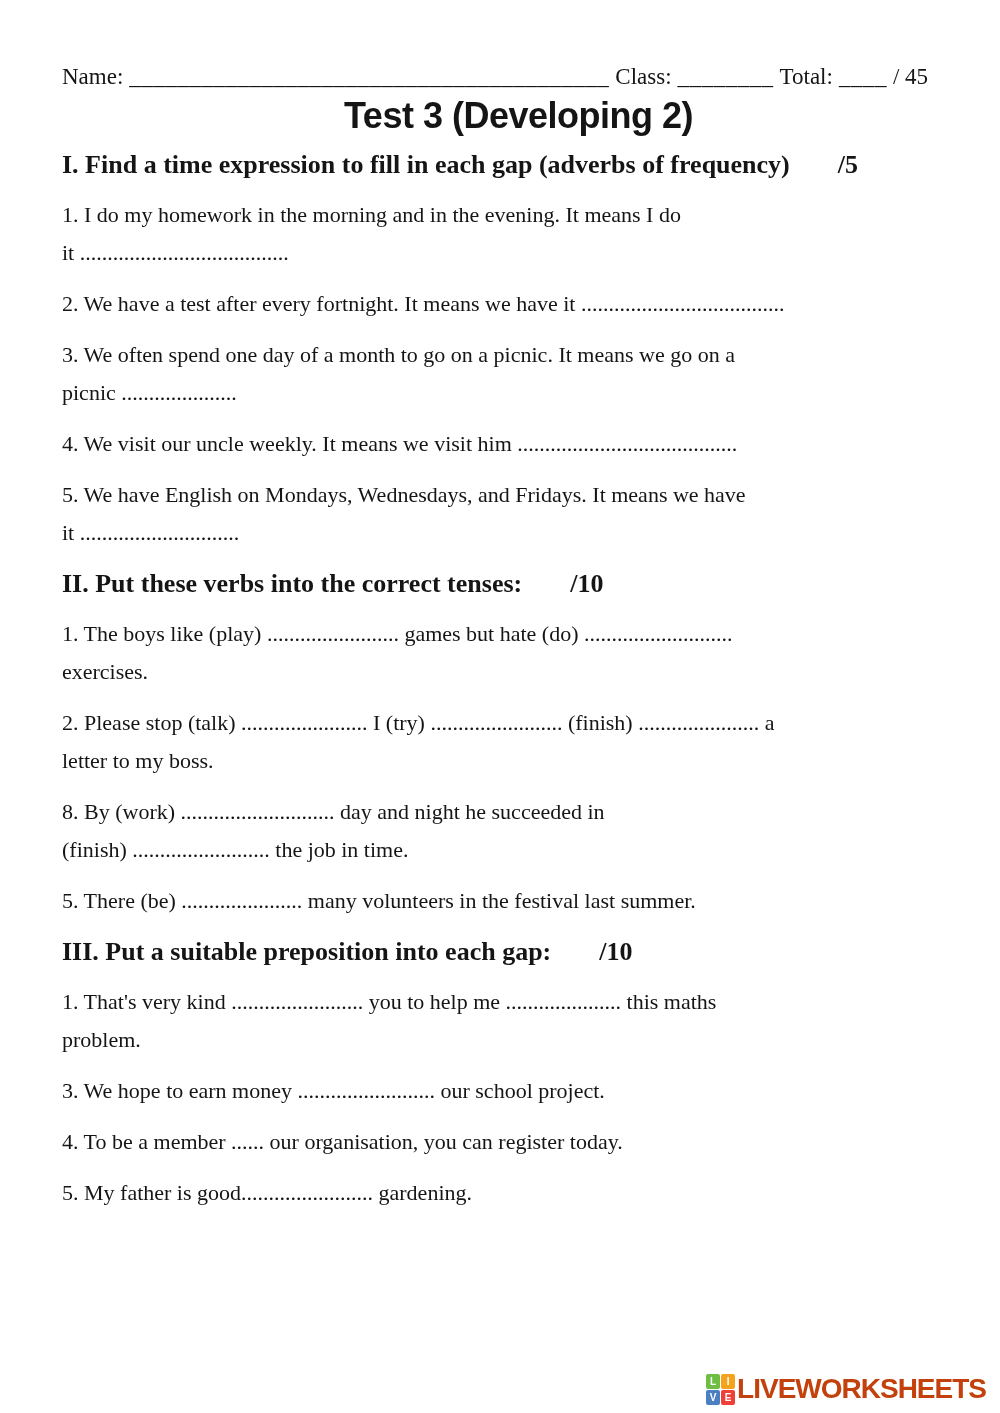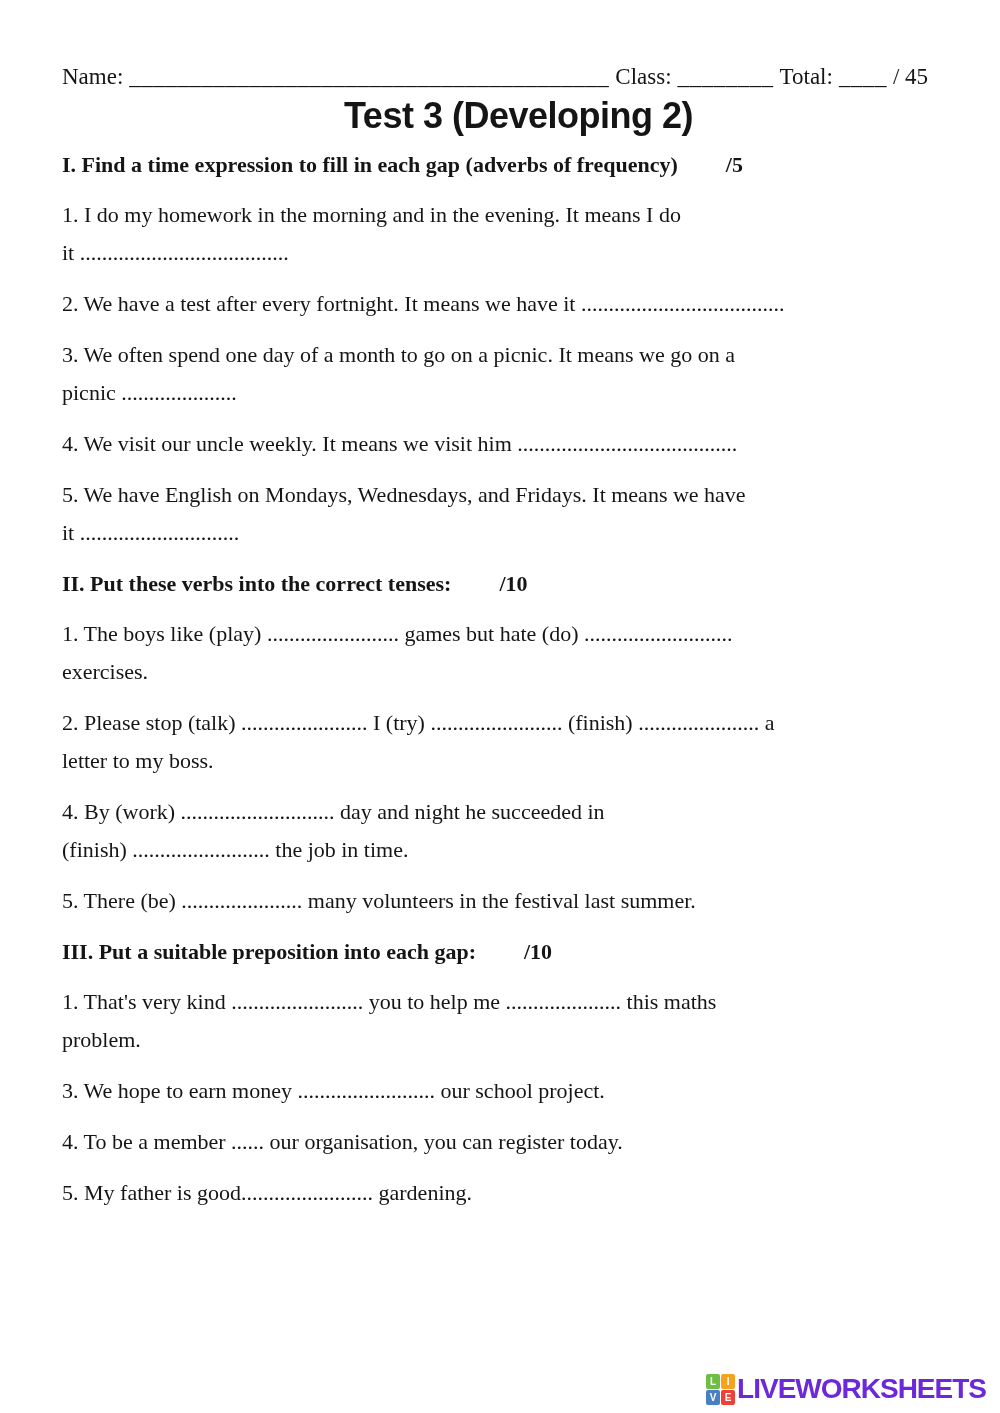--- a/index.html
+++ b/index.html
@@ -28,21 +28,21 @@
     text-align: center;
     font-family: "Liberation Sans", "DejaVu Sans", sans-serif;
     font-weight: 800;
     font-size: 36px;
     line-height: 40px;
     letter-spacing: -0.5px;
     margin: 2px 0 4px 0;
   }
   .section-heading {
     font-weight: bold;
-    font-size: 22px;
+    font-size: 26px;
     line-height: 38px;
     margin: 10px 0 12px 0;
   }
   .section-score { margin-left: 48px; font-weight: bold; }
   .item {
     font-size: 22px;
     line-height: 38px;
     margin: 0 0 13px 0;
     white-space: pre-wrap;
   }
@@ -98,36 +98,36 @@
     <p class="item">4. We visit our uncle weekly. It means we visit him ........................................</p>
     <p class="item">5. We have English on Mondays, Wednesdays, and Fridays. It means we have
 it .............................</p>
 
     <h2 class="section-heading"><span>II. Put these verbs into the correct tenses:</span><span class="section-score">/10</span></h2>
 
     <p class="item">1. The boys like (play) ........................ games but hate (do) ...........................
 exercises.</p>
     <p class="item">2. Please stop (talk) ....................... I (try) ........................ (finish) ...................... a
 letter to my boss.</p>
-    <p class="item">4. By (work) ............................ day and night he succeeded in
+    <p class="item">8. By (work) ............................ day and night he succeeded in
 (finish) ......................... the job in time.</p>
     <p class="item">5. There (be) ...................... many volunteers in the festival last summer.</p>
 
     <h2 class="section-heading"><span>III. Put a suitable preposition into each gap:</span><span class="section-score">/10</span></h2>
 
     <p class="item">1. That's very kind ........................ you to help me ..................... this maths
 problem.</p>
     <p class="item">3. We hope to earn money ......................... our school project.</p>
     <p class="item">4. To be a member ...... our organisation, you can register today.</p>
     <p class="item">5. My father is good........................ gardening.</p>
 
   </div>
 
   <div class="logo">
     <span class="logo-grid">
       <span class="logo-sq" style="background: rgb(111, 190, 68);">L</span>
       <span class="logo-sq" style="background: rgb(245, 162, 28);">I</span>
       <span class="logo-sq" style="background: rgb(74, 127, 193);">V</span>
       <span class="logo-sq" style="background: rgb(238, 64, 54);">E</span>
     </span>
-    <span class="logo-wordmark" style="color: #6d28d9;">LIVEWORKSHEETS</span>
+    <span class="logo-wordmark" style="color: #c2410c;">LIVEWORKSHEETS</span>
   </div>
 </div>
 
 </body></html>

